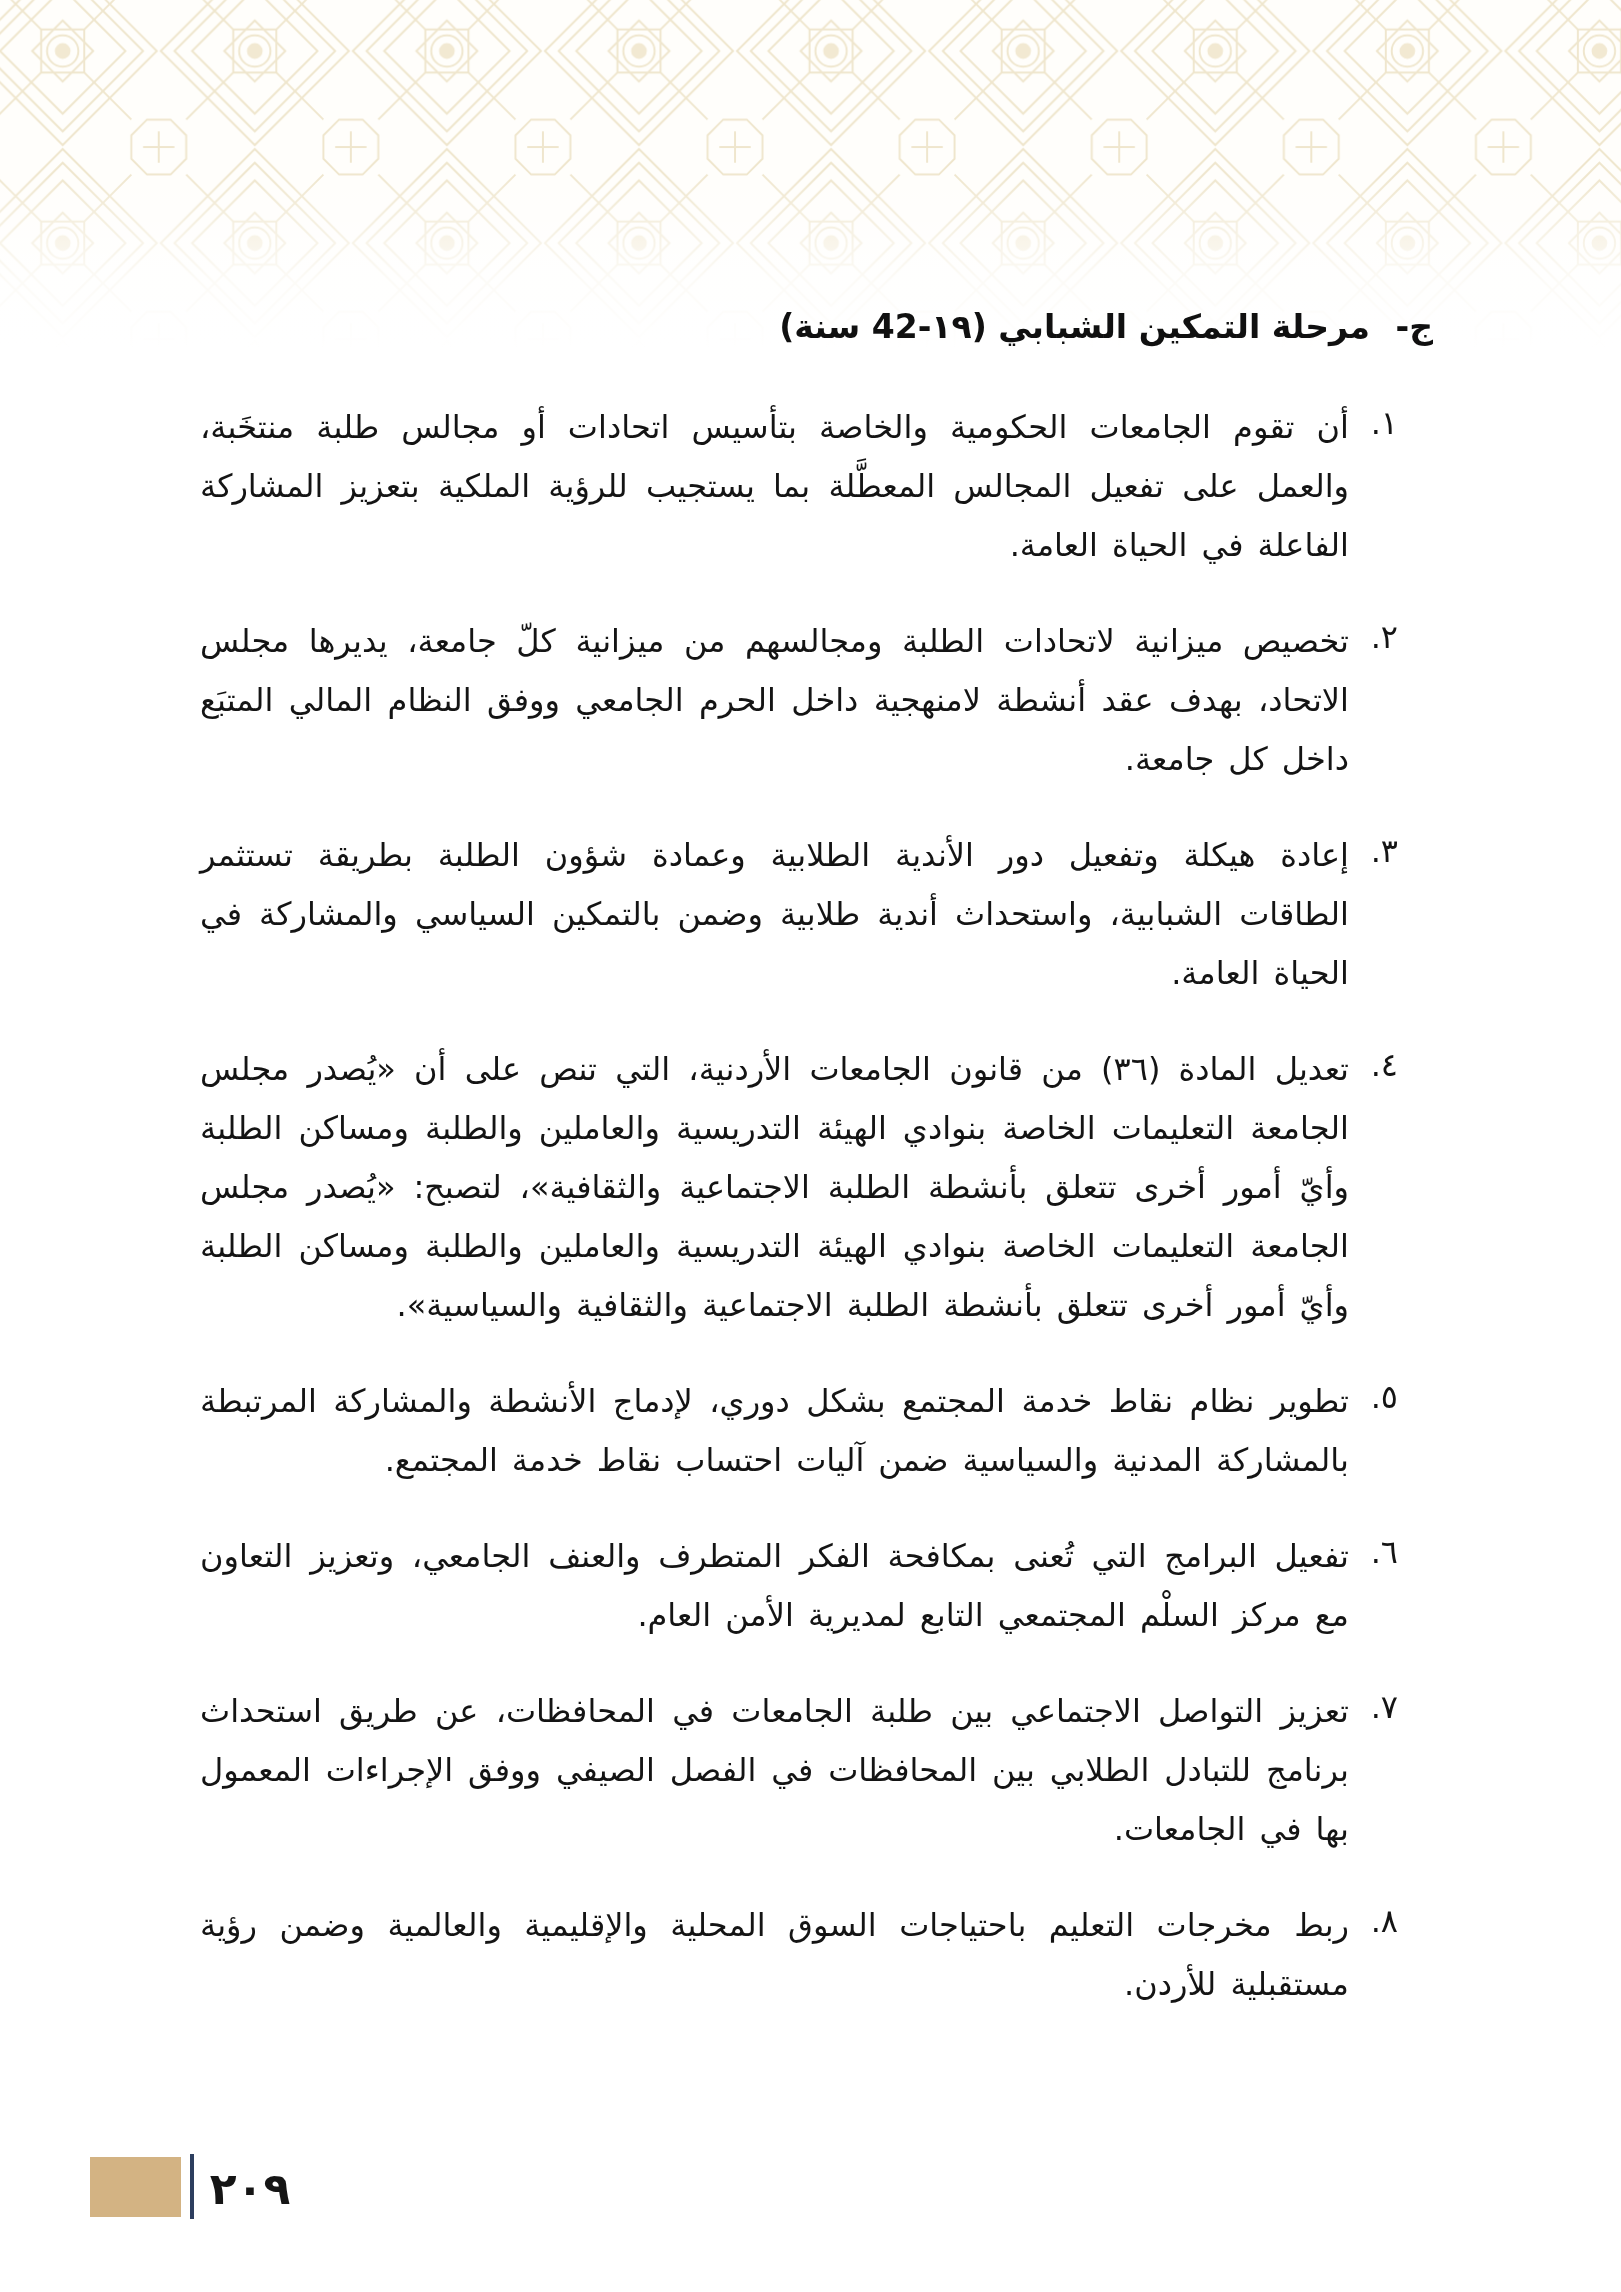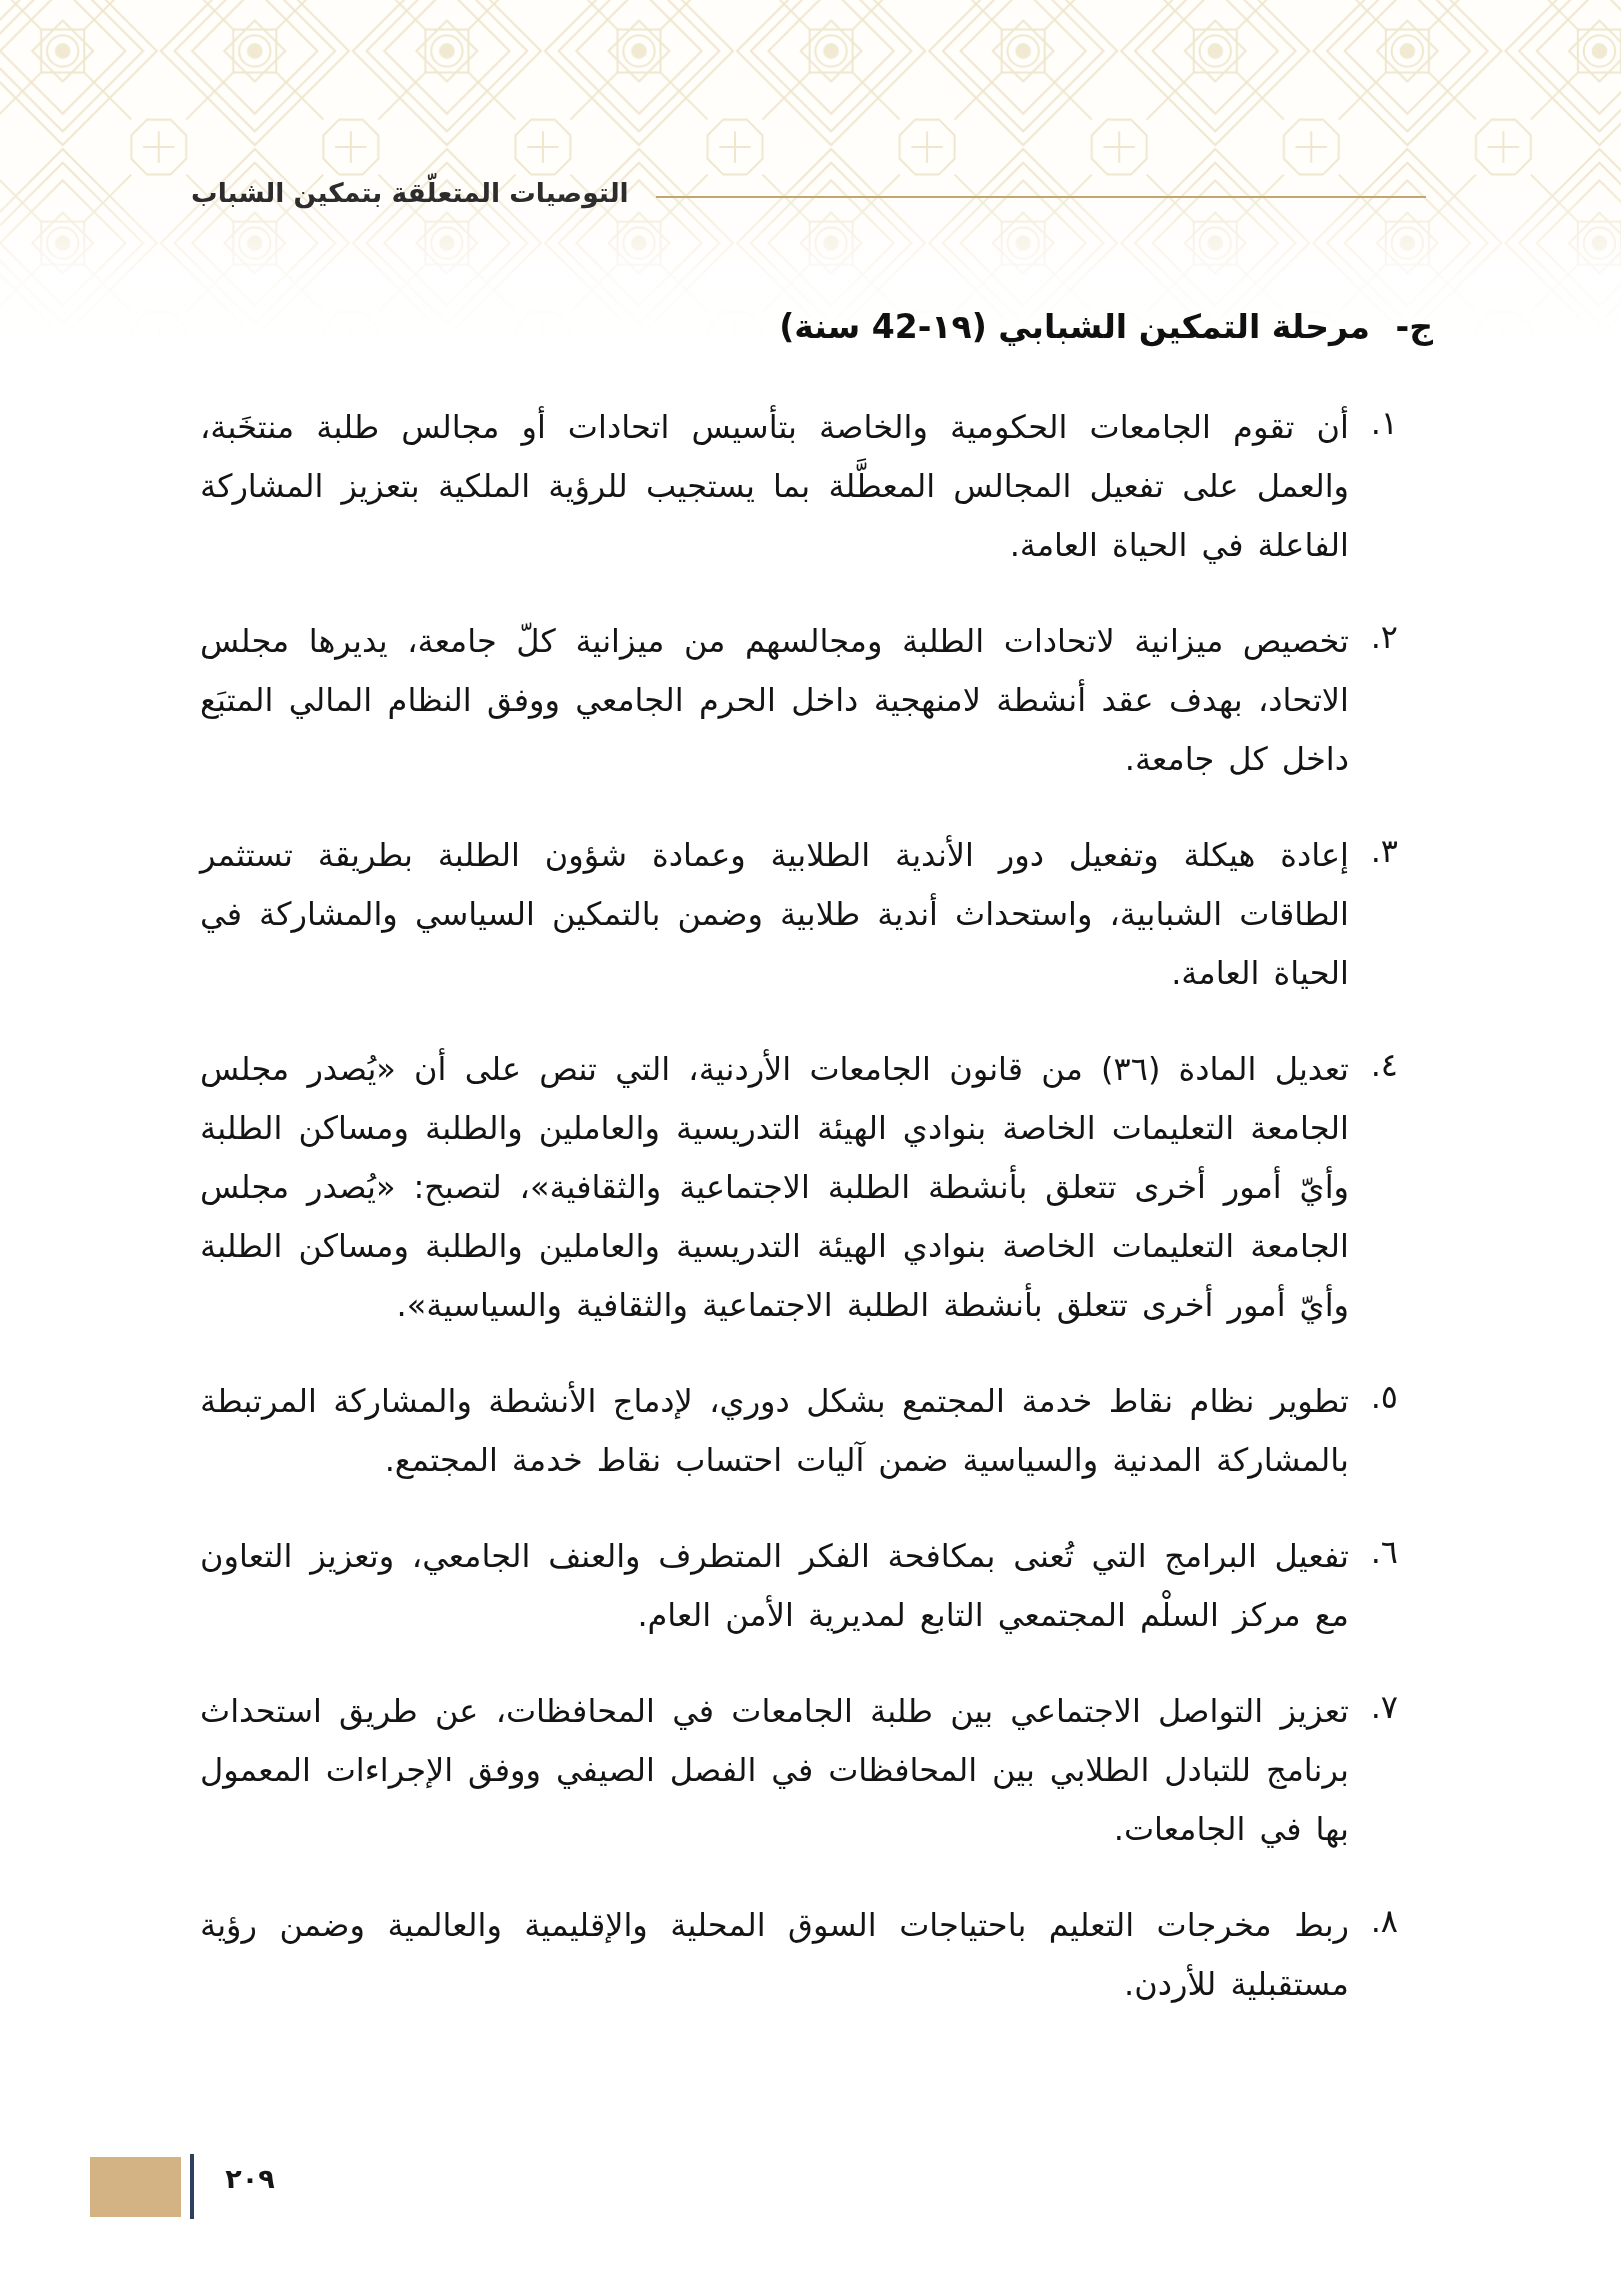--- a/index.html
+++ b/index.html
@@ -103,21 +103,21 @@
     position: absolute;
     left: 190px; top: 2154px;
     width: 3.9px; height: 65px;
     background: #2d3e5f;
   }
   .page-number {
     position: absolute;
     left: 201px; top: 2163px;
     width: 98px;
     text-align: center;
-    font-size: 27px;
+    font-size: 44px;
     font-weight: bold;
     color: #151515;
     direction: rtl;
   }
 </style>
 </head>
 <body>
 
 <div class="page">
 
@@ -146,24 +146,20 @@
           </g>
           <circle cx="98" cy="98" r="8" fill="#f2e9d2"></circle>
         </pattern>
       </defs>
       <rect width="1654" height="356" fill="#fffefb"></rect>
       <rect width="1654" height="356" fill="url(#geo)"></rect>
     </svg>
     <div class="pattern-fade"></div>
   </div>
 
-  <div class="running-header">
-    <div class="header-title">التوصيات المتعلّقة بتمكين الشباب</div>
-    <div class="header-rule"></div>
-  </div>
 
   <div class="section-heading">
     <span>ج-</span>
     <span>مرحلة التمكين الشبابي (١٩-42 سنة)</span>
   </div>
 
   <div class="content">
 
     <div class="item">
       <span class="item-num">١.</span>

